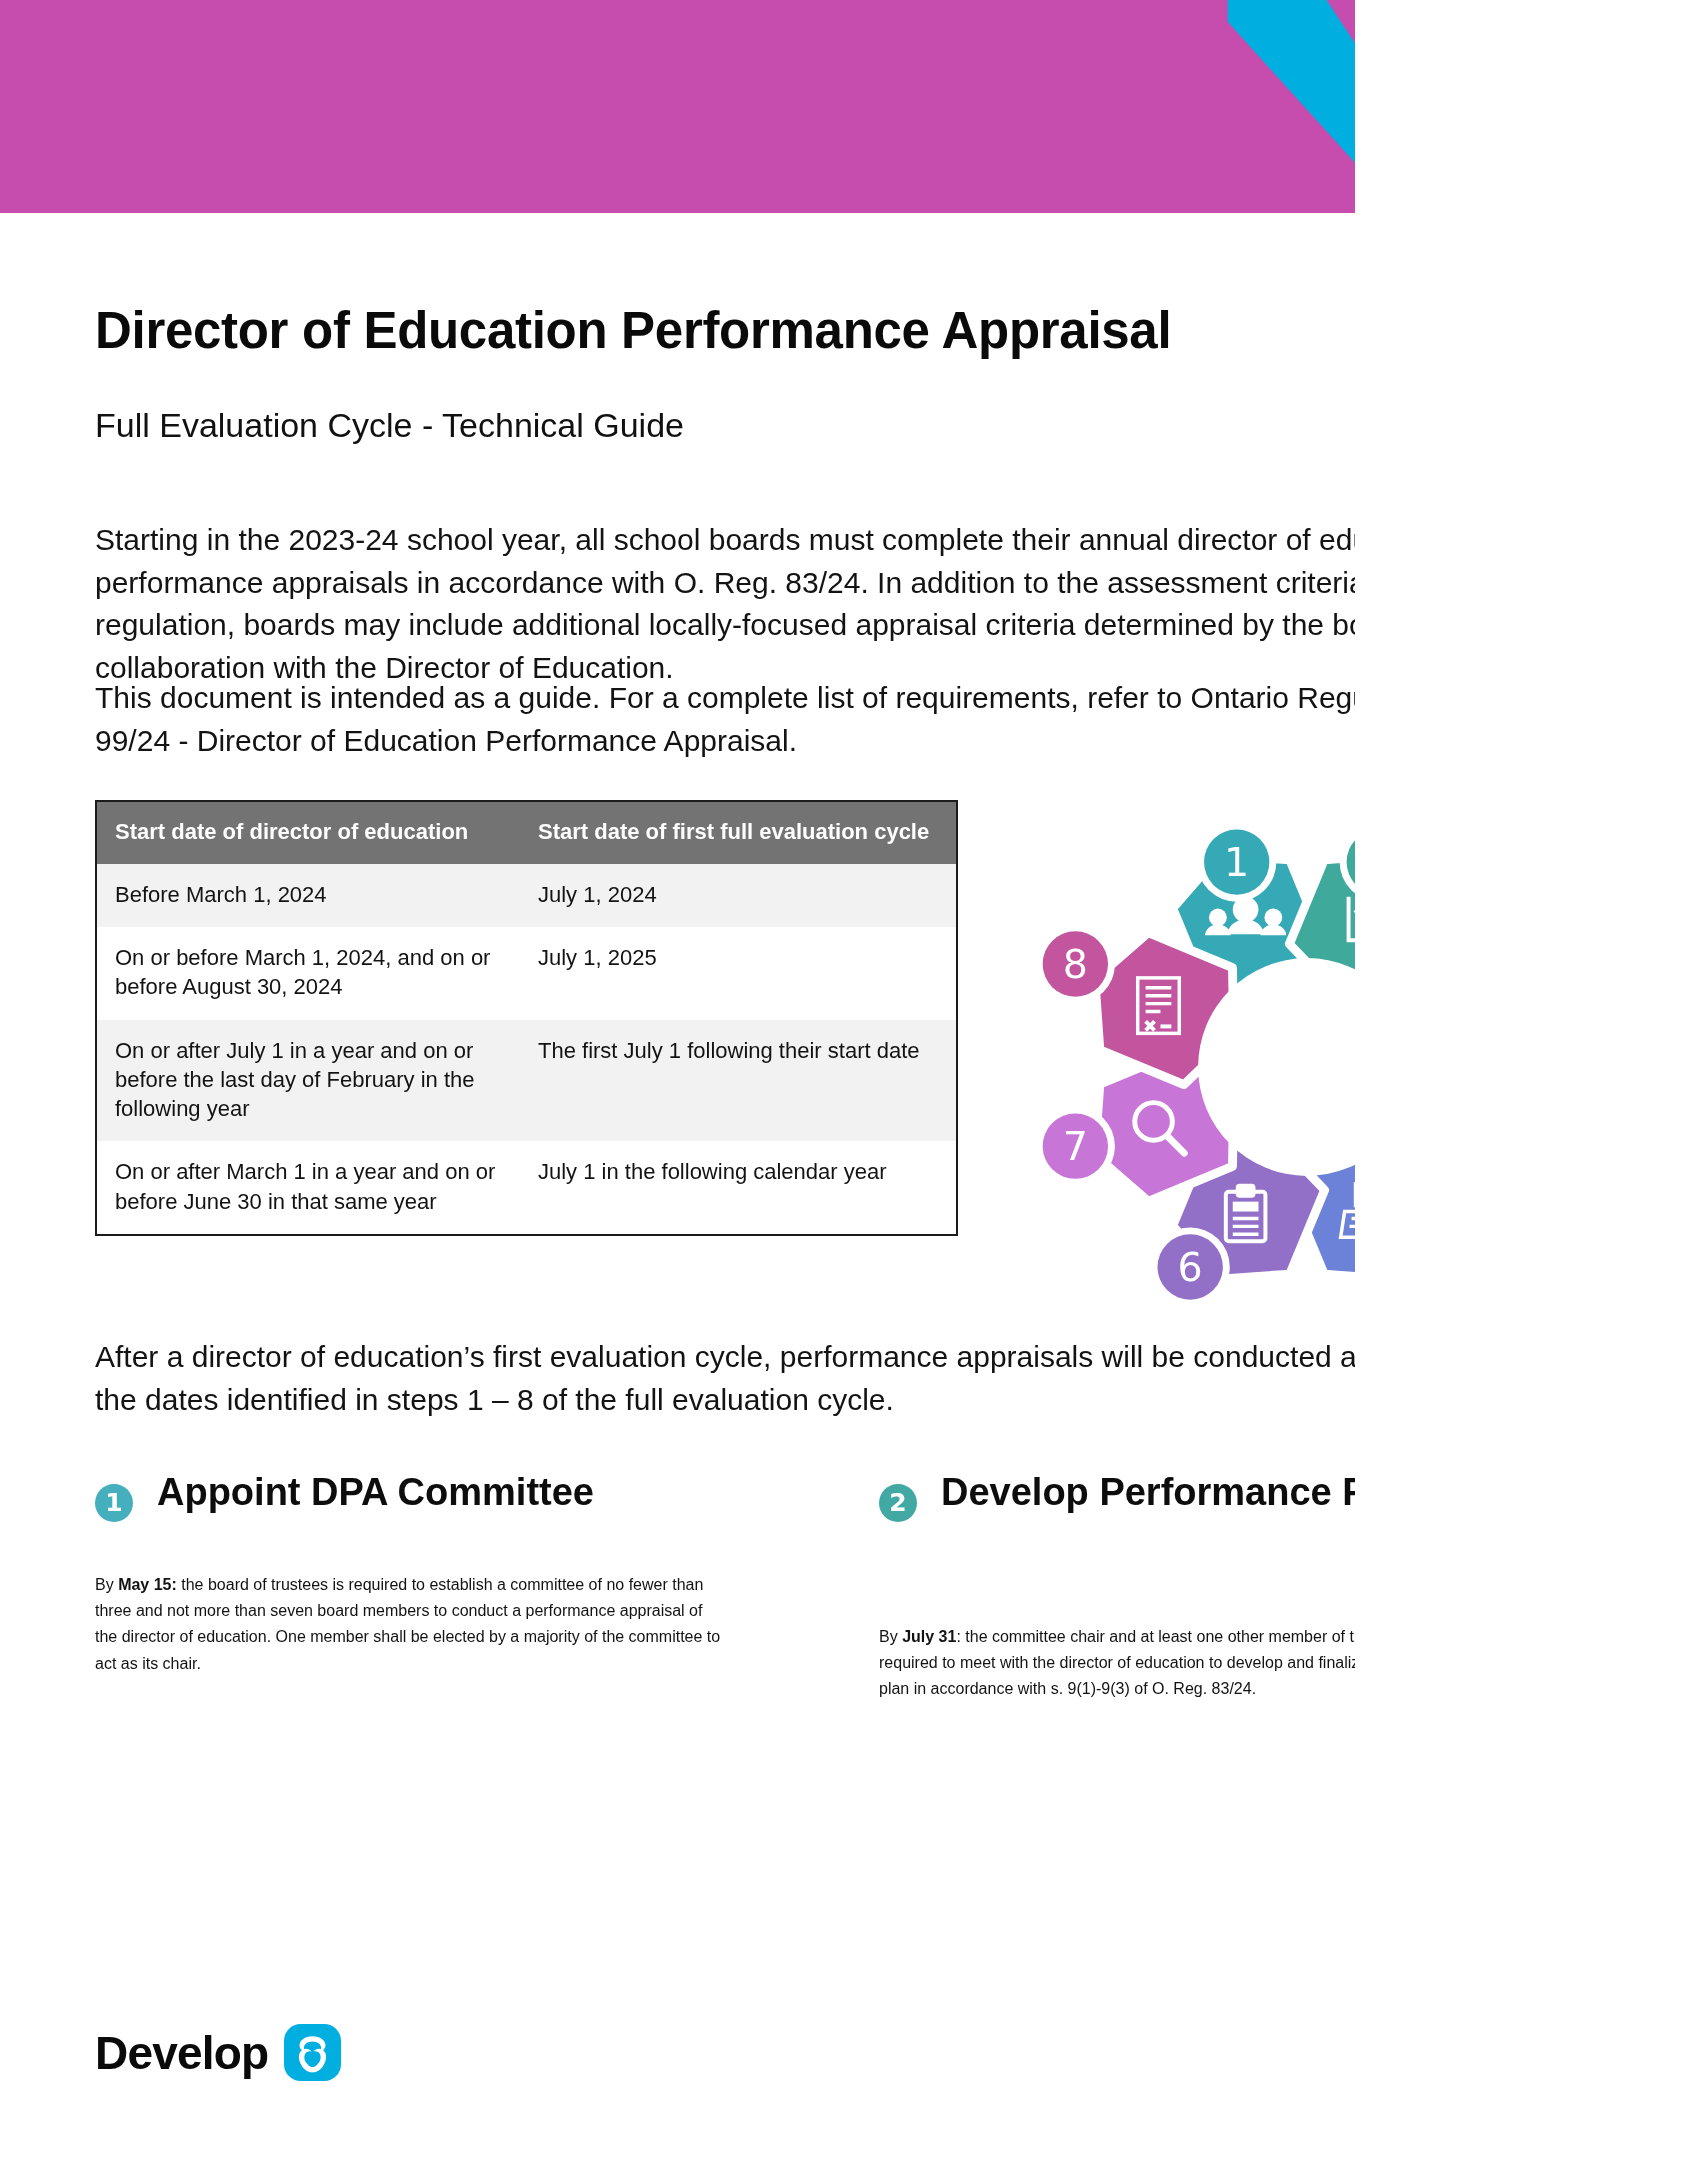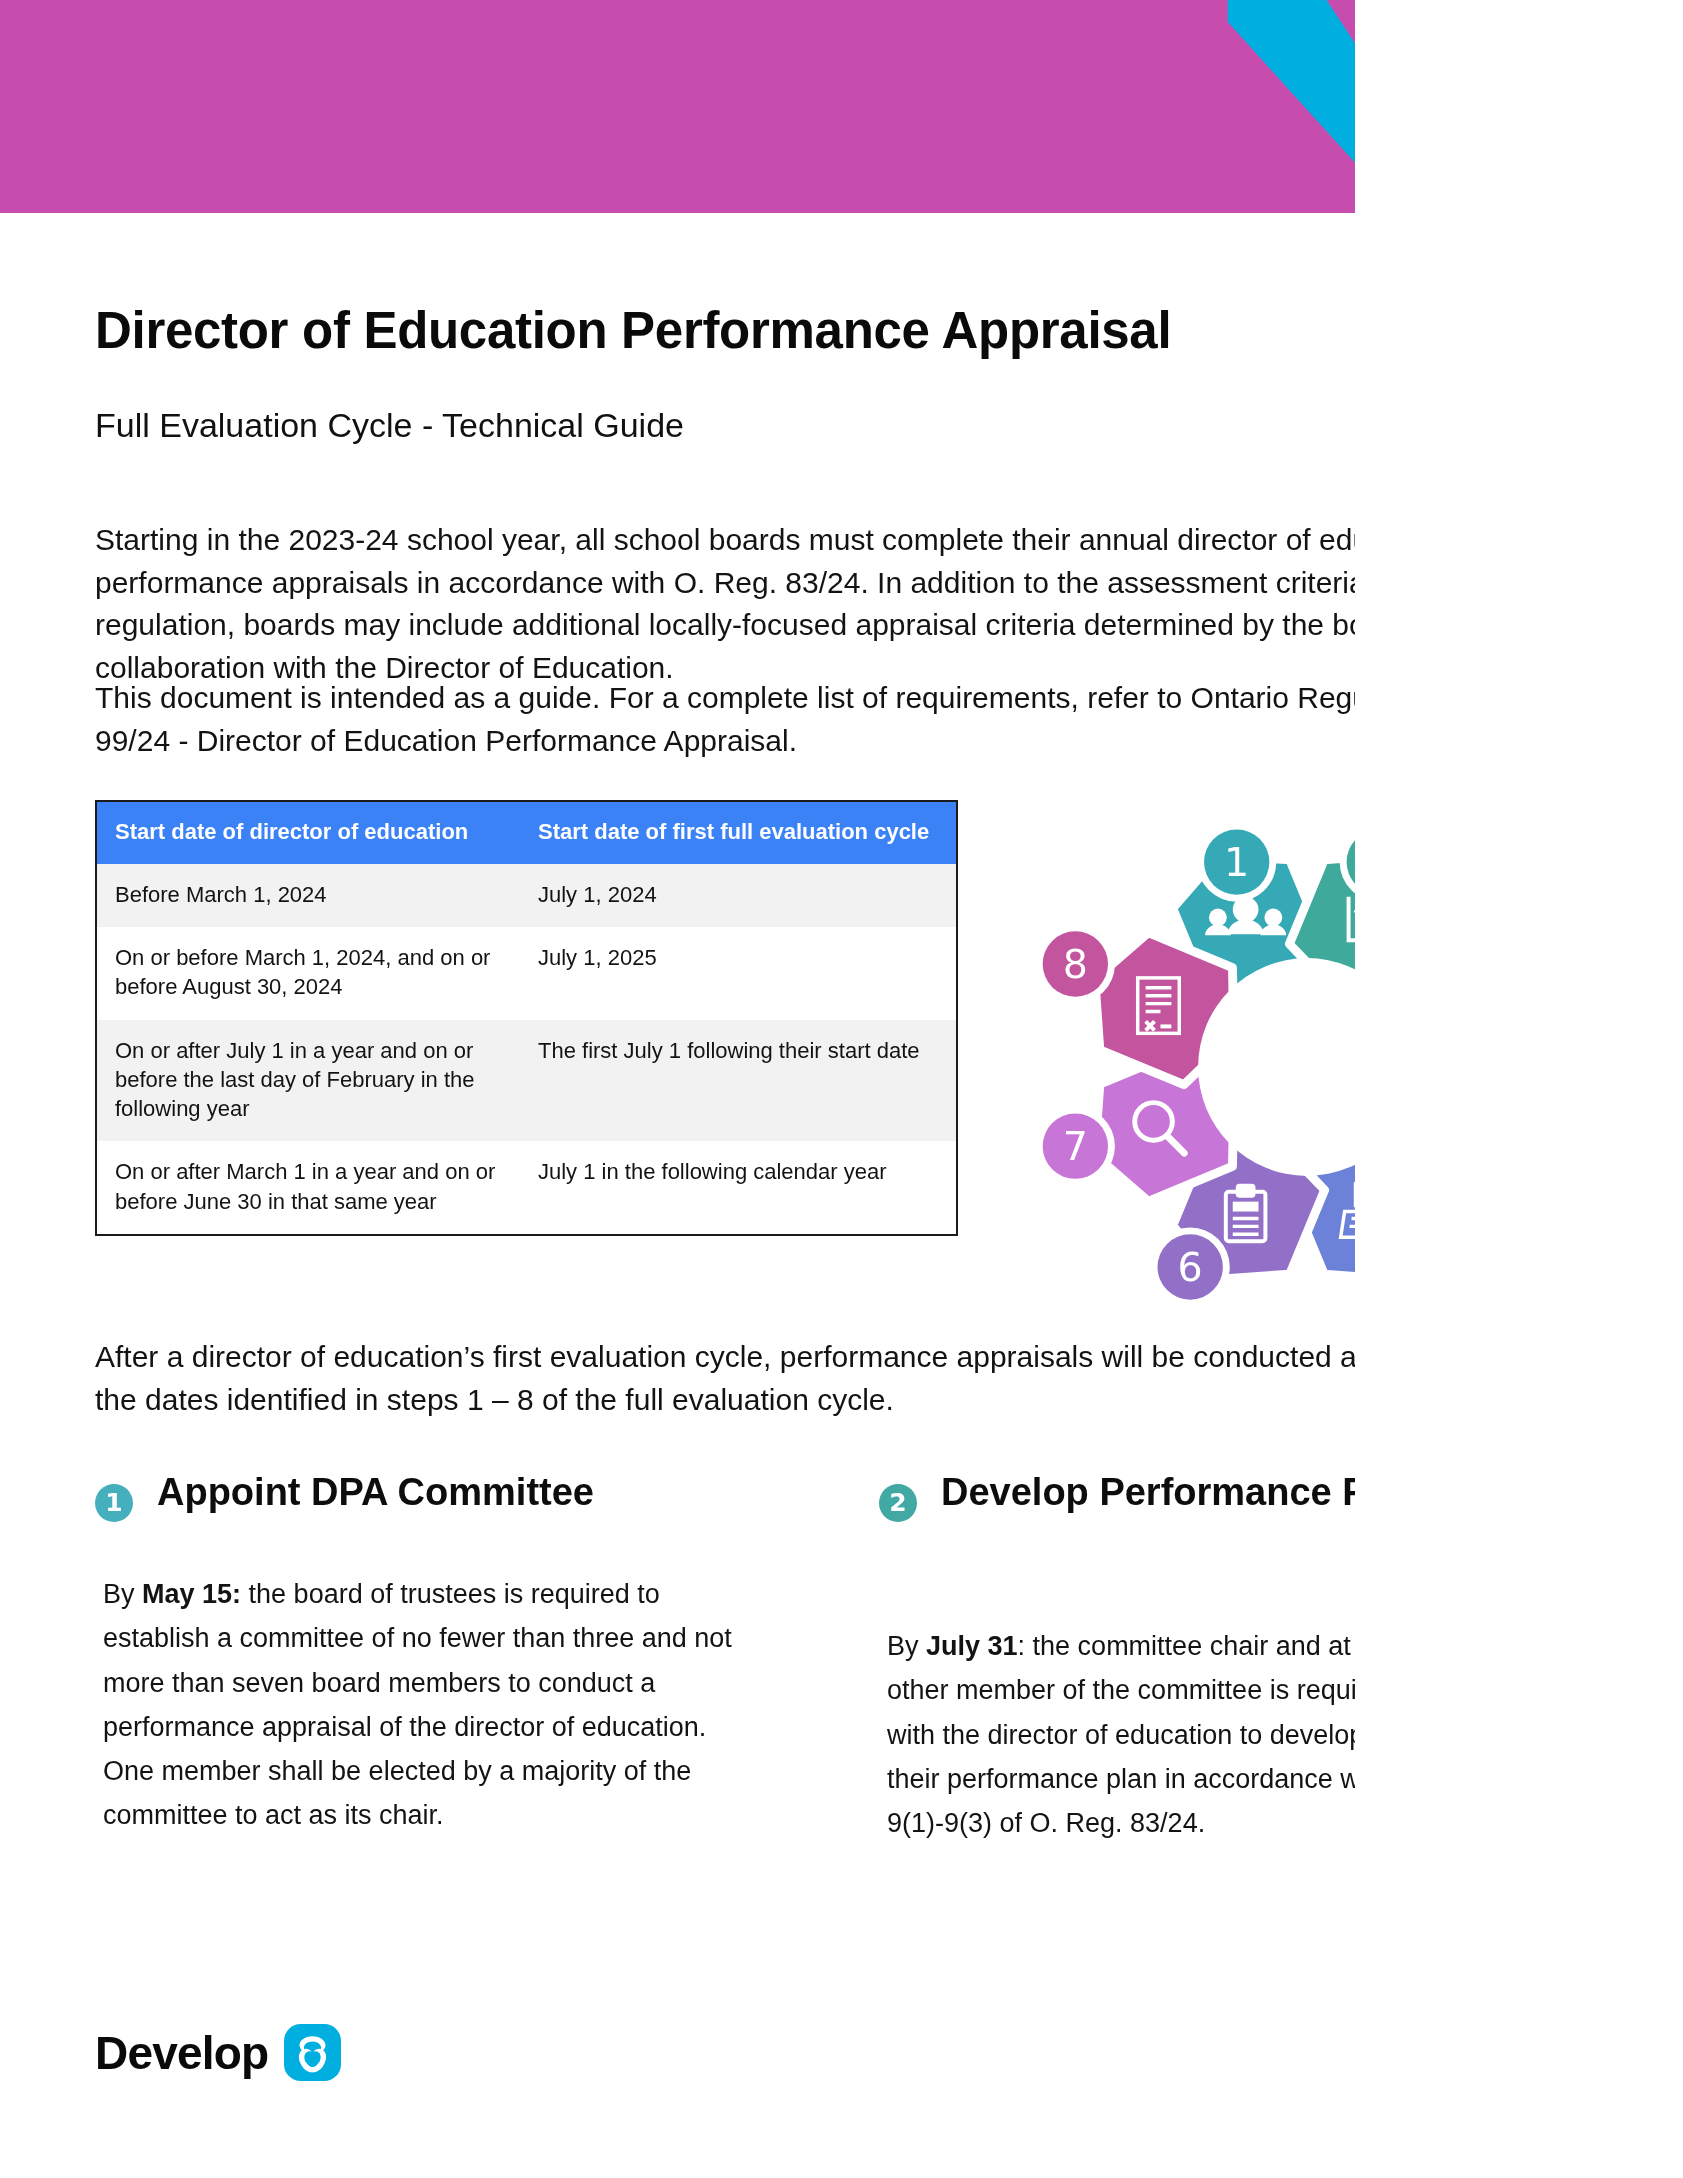--- a/index.html
+++ b/index.html
@@ -39,21 +39,21 @@
   .para-intro2 { top:677px; width:1485px; }
   .para-after  { top:1336px; width:1445px; }
 
   
   .tbl-wrap {
     position:absolute; left:95px; top:800px; width:863px;
     border:2px solid #1b1b1b; background:#fff;
   }
   table.sched { width:100%; border-collapse:collapse; table-layout:fixed; }
   table.sched th {
-    background:#3b82f6; color:#ffffff; text-align:left;
+    background:#737373; color:#ffffff; text-align:left;
     font-size:22px; font-weight:bold; line-height:1.27;
     padding:16px 18px 18px 18px; vertical-align:top;
   }
   table.sched th:first-child { width:423px; }
   table.sched td {
     font-size:22px; color:#131313; line-height:1.33;
     padding:16px 18px 18px 18px; vertical-align:top;
   }
   table.sched tr.alt td { background:#f2f2f2; }
   table.sched tr.plain td { background:#ffffff; }
@@ -71,21 +71,21 @@
     display:inline-block; vertical-align:-6px;
     width:38px; height:38px; border-radius:50%;
     background:#45afbe; color:#fff;
     font-size:25px; font-weight:bold; line-height:38px;
     text-align:center; margin-right:24px;
     font-family:"DejaVu Sans", sans-serif;
   }
   .step-head.h2 .badge { background:#41a8a4; }
   .step-body {
     position:absolute;
-    font-size:27px; color:#131313; line-height:1.64;margin-left:8px;
+    font-size:16px; color:#131313; line-height:1.64;
   }
   #step1-head { left:95px; top:1469px; width:693px; }
   #step1-body { left:95px; top:1572px; width:634px; }
   #step2-head { left:879px; top:1469px; width:614px; }
   #step2-body { left:879px; top:1624px; width:634px; }
 
   
   .logo { position:absolute; left:95px; top:2020px; height:65px; display:flex; align-items:center; }
   .logo-word { font-size:46px; font-weight:bold; color:#0a0a0a; letter-spacing:-0.8px; }
   .logo-mark { margin-left:16px; }

